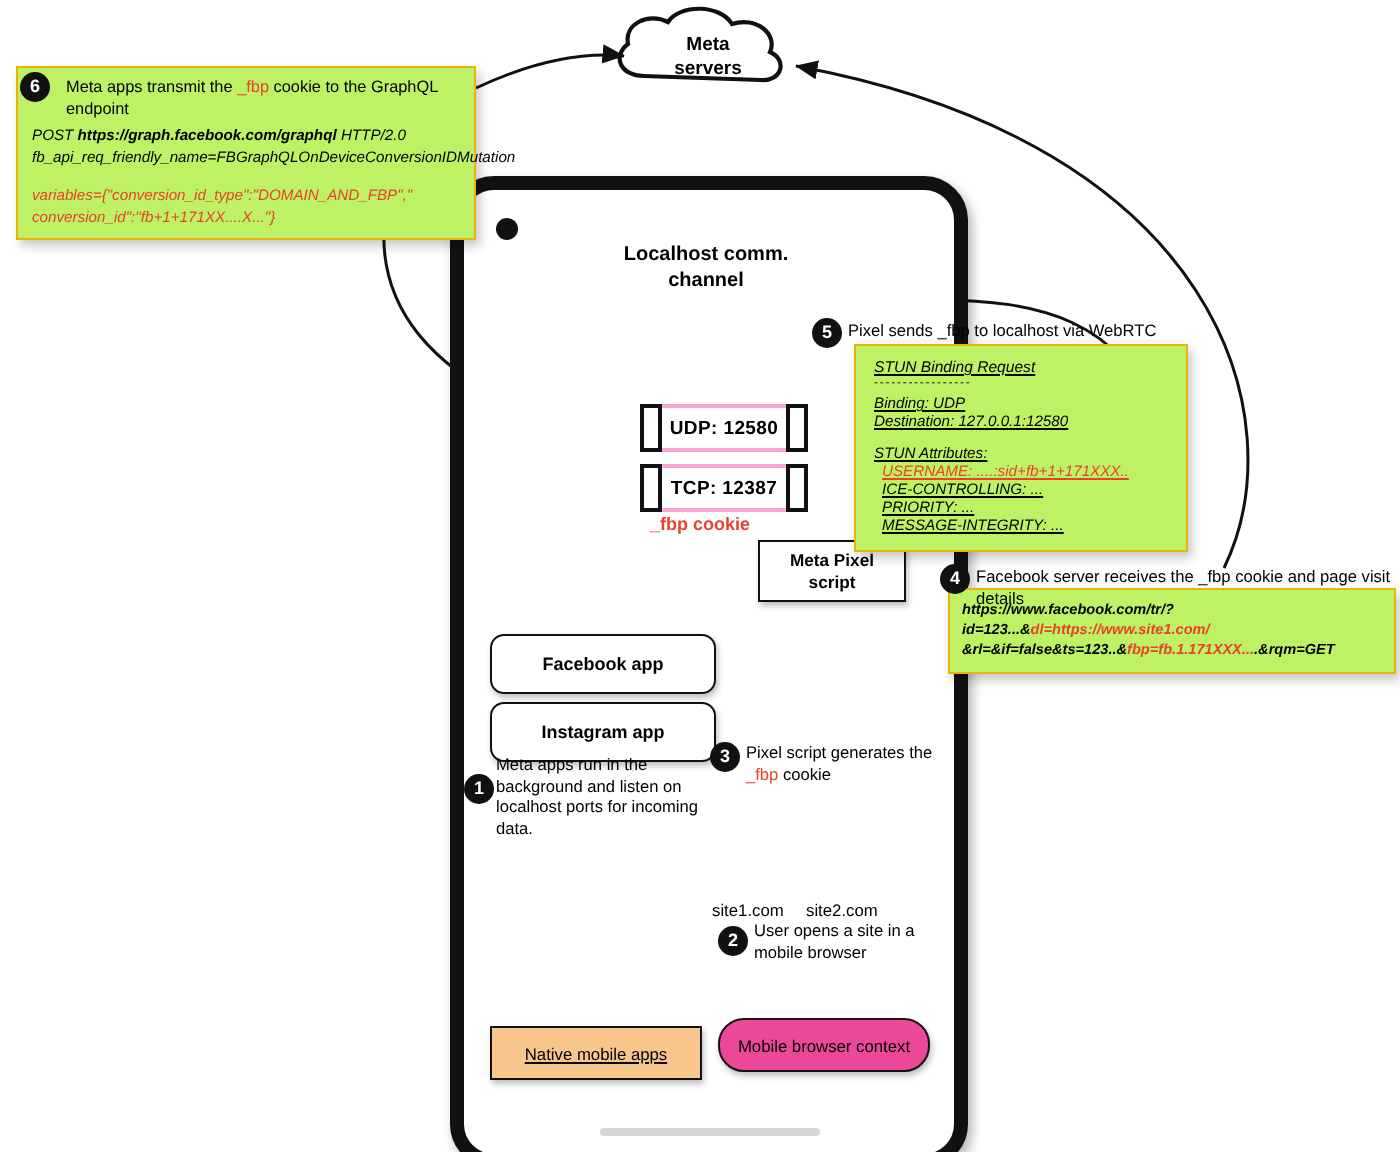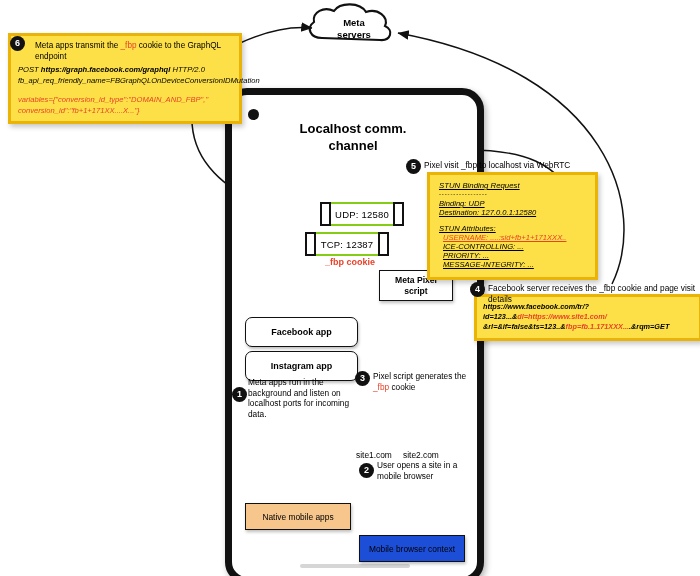--- a/index.html
+++ b/index.html
@@ -3,21 +3,21 @@
 <meta charset="utf-8">
 <style>
   html,body{margin:0;padding:0;background:#ffffff;}
   body{width:700px;height:576px;position:relative;overflow:hidden;
        font-family:"Liberation Sans","DejaVu Sans",sans-serif;color:#000;}
   #stage{position:absolute;left:0;top:0;width:700px;height:576px;}
   svg.layer{position:absolute;left:0;top:0;width:700px;height:576px;pointer-events:none;}
   .abs{position:absolute;}
 
   
-  .card{position:absolute;background:#fde047;border:3px solid #eab308;
+  .card{position:absolute;background:#bef264;border:1px solid #eab308;
         box-shadow:2px 3px 5px rgba(0,0,0,.22);}
   .card-inner{padding:5px 7px;}
 
   
   .badge{position:absolute;width:15px;height:15px;border-radius:50%;
          background:#111;color:#fff;font-size:9px;font-weight:bold;
          display:flex;align-items:center;justify-content:center;line-height:1;z-index:40;}
 
   .steptext{position:absolute;font-size:8.3px;line-height:1.28;z-index:39;}
   .mono-ital{font-style:italic;font-size:7.6px;line-height:1.42;}
@@ -35,31 +35,31 @@
            width:110px;height:4px;border-radius:3px;background:#d6d6d6;}
 
   .appbox{position:absolute;border:1.6px solid #111;border-radius:7px;background:#fff;
           display:flex;align-items:center;justify-content:center;
           font-size:9px;font-weight:bold;box-shadow:1px 2px 3px rgba(0,0,0,.25);}
 
   .ctxbox{position:absolute;border:1.6px solid #111;
           display:flex;align-items:center;justify-content:center;
           font-size:8.4px;box-shadow:1px 2px 3px rgba(0,0,0,.25);}
 
-  .portbox{position:absolute;border:2px solid #84cc16;background:#fff;
+  .portbox{position:absolute;border:2px solid #f9a8d4;background:#fff;
            display:flex;align-items:center;justify-content:center;
-           font-size:9.5px;font-weight:normal;letter-spacing:.2px;}
+           font-size:9.5px;font-weight:bold;letter-spacing:.2px;}
   .plug-l,.plug-r{position:absolute;width:7px;height:20px;border:2px solid #111;background:#fff;top:-2px;}
   .plug-l{left:-8px;} .plug-r{right:-8px;}
 
   .pixbox{position:absolute;border:1.6px solid #111;background:#fff;text-align:center;
           font-size:8.6px;font-weight:bold;line-height:1.25;padding:4px 5px;
           box-shadow:1px 2px 3px rgba(0,0,0,.25);}
 
-  .lhlabel{position:absolute;text-align:center;font-size:13px;font-weight:bold;line-height:1.3;}
+  .lhlabel{position:absolute;text-align:center;font-size:10px;font-weight:bold;line-height:1.3;}
   .fbp-label{position:absolute;font-size:9px;font-weight:bold;color:#e8432a;}
   .sitelabel{position:absolute;font-size:8.4px;text-align:right;}
 </style>
 </head>
 <body>
 
 <div id="stage">
 
   <svg class="layer" viewBox="0 0 700 576">
     <defs>
@@ -162,59 +162,59 @@
       <div>Localhost comm.</div>
       <div>channel</div>
     </div>
 
     <div class="portbox" style="left:94px;top:107px;width:68px;height:20px;">
       <div class="plug-l"></div>
       <div class="plug-r"></div>
       <span>UDP: 12580</span>
     </div>
 
-    <div class="portbox" style="left:79px;top:137px;width:68px;height:20px;text-align:right;">
+    <div class="portbox" style="left:94px;top:137px;width:68px;height:20px;text-align:right;">
       <div class="plug-l"></div>
       <div class="plug-r"></div>
       <span>TCP: 12387</span>
     </div>
 
     <div class="fbp-label" style="left:93px;top:162px;">_fbp cookie</div>
 
     <div class="pixbox" style="left:147px;top:175px;width:62px;">
       <div>Meta Pixel</div>
       <div>script</div>
     </div>
 
     <div class="appbox" style="left:13px;top:256px;width:111px;height:28px;">Instagram app</div>
     <div class="appbox" style="left:13px;top:222px;width:111px;height:28px;">Facebook app</div>
 
     <div class="sitelabel" style="left:124px;top:355px;">site1.com</div>
     <div class="sitelabel" style="left:171px;top:355px;">site2.com</div>
 
-    <div class="ctxbox" style="left:13px;top:408px;width:104px;height:25px;background:#f6c68c;">Native mobile apps</div>
-    <div class="ctxbox" style="left:127px;top:440px;width:104px;height:25px;background:#1d4ed8;">Mobile browser context</div>
+    <div class="ctxbox" style="left:13px;top:418px;width:104px;height:25px;background:#f6c68c;text-decoration:underline;">Native mobile apps</div>
+    <div class="ctxbox" style="left:127px;top:414px;width:104px;height:25px;background:#ec4899;border-radius:13px;">Mobile browser context</div>
   </div>
 
   <div class="card" style="left:8px;top:33px;width:228px;">
     <div class="card-inner">
       <div style="font-size:8.2px;padding-left:17px;line-height:1.3;">
         <span>Meta apps transmit the </span><span class="red">_fbp</span><span> cookie to the GraphQL endpoint</span>
       </div>
       <div class="mono-ital" style="margin-top:3px;">
         <span>POST </span><span class="bold">https://graph.facebook.com/graphql</span><span> HTTP/2.0</span>
       </div>
       <div class="mono-ital">fb_api_req_friendly_name=FBGraphQLOnDeviceConversionIDMutation</div>
       <div class="mono-ital red" style="margin-top:8px;">variables={"conversion_id_type":"DOMAIN_AND_FBP","</div>
       <div class="mono-ital red">conversion_id":"fb+1+171XX....X..."}</div>
     </div>
   </div>
   <div class="badge" style="left:10px;top:36px;">6</div>
 
-  <div class="steptext" style="left:424px;top:160px;width:178px;font-size:8.3px;">Pixel visit _fbp to localhost via WebRTC</div>
+  <div class="steptext" style="left:424px;top:160px;width:178px;font-size:8.3px;">Pixel sends _fbp to localhost via WebRTC</div>
   <div class="badge" style="left:406px;top:159px;">5</div>
 
   <div class="card" style="left:427px;top:172px;width:165px;">
     <div class="card-inner" style="padding:6px 9px 8px 9px;">
       <div class="ital" style="font-size:7.8px;">STUN Binding Request</div>
       <div style="font-size:6px;letter-spacing:-.4px;color:#111;margin:1px 0 2px 0;">- - - - - - - - - - - - - - - - -</div>
       <div class="ital" style="font-size:7.6px;">Binding: UDP</div>
       <div class="ital" style="font-size:7.6px;">Destination: 127.0.0.1:12580</div>
       <div class="ital" style="font-size:7.6px;margin-top:7px;">STUN Attributes:</div>
       <div class="ital red" style="font-size:7.6px;padding-left:4px;">USERNAME: ....:sid+fb+1+171XXX..</div>

